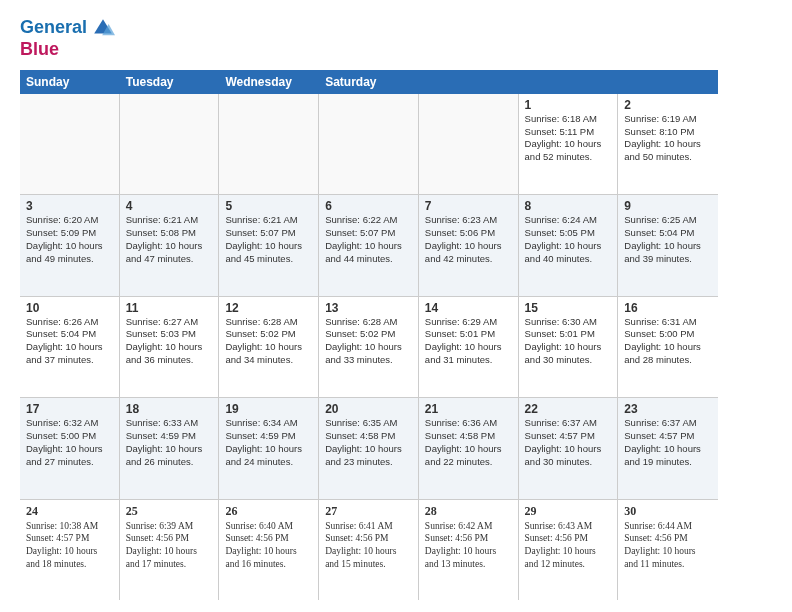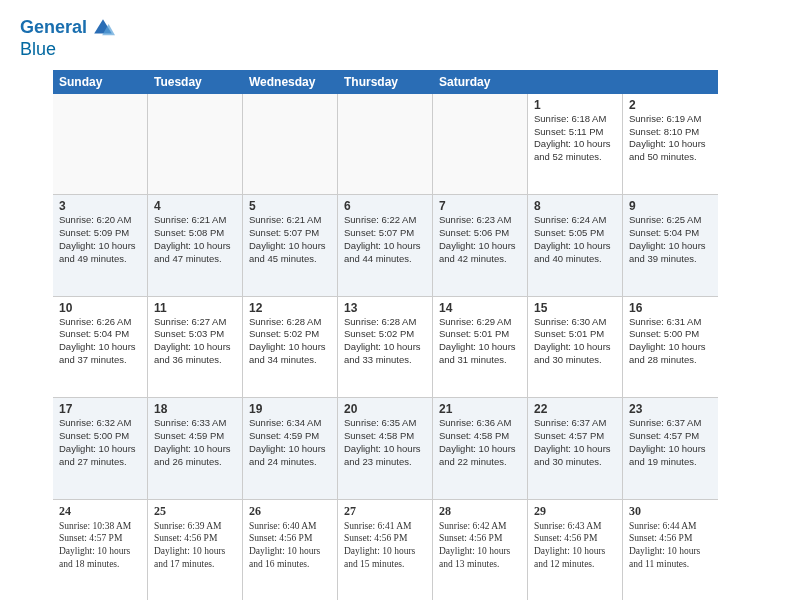--- a/index.html
+++ b/index.html
@@ -51,21 +51,20 @@
       line-height: 1.1;
     }
     .location {
       font-size: 14px;
       color: #555;
     }
     .calendar {
       flex: 1;
       display: flex;
       flex-direction: column;
-      margin-left: 33px;
     }
     .cal-header {
       display: grid;
       grid-template-columns: repeat(7, 1fr);
       background: #2a6db5;
     }
     .cal-header-cell {
       color: #fff;
       font-size: 12px;
       font-weight: bold;
@@ -128,36 +127,35 @@
         <div style="display:flex;align-items:center;gap:2px;">
           <span class="logo-text">
             <span>General</span>
           </span>
           <svg class="logo-icon" viewBox="0 0 30 30">
             <polygon points="15,4 26,22 4,22" fill="#2a6db5"></polygon>
             <polygon points="22,10 30,24 14,24" fill="#5ba3d9" opacity="0.7"></polygon>
           </svg>
         </div>
         <div class="logo-text">
-          <span style="color:#0369a1;font-weight:normal;">Blue</span>
+          <span style="color:#be185d;font-weight:bold;">Blue</span>
         </div>
       </div>
     </div>
     <div class="title-block">
       <div class="month-title"></div>
       <div class="location"></div>
     </div>
   </div>
 
   <div class="calendar">
     <div class="cal-header">
     <div class="cal-header-cell">Sunday</div>
         <div class="cal-header-cell">Tuesday</div>
         <div class="cal-header-cell">Wednesday</div>
-        <div class="cal-header-cell">Thursday</div>
         <div class="cal-header-cell">Saturday</div>
       </div>
     <div class="cal-body">
     <div class="cal-row">
           <div class="cal-cell empty"></div>
           <div class="cal-cell empty"></div>
           <div class="cal-cell empty"></div>
           <div class="cal-cell empty"></div>
           <div class="cal-cell empty"></div>
           <div class="cal-cell">

